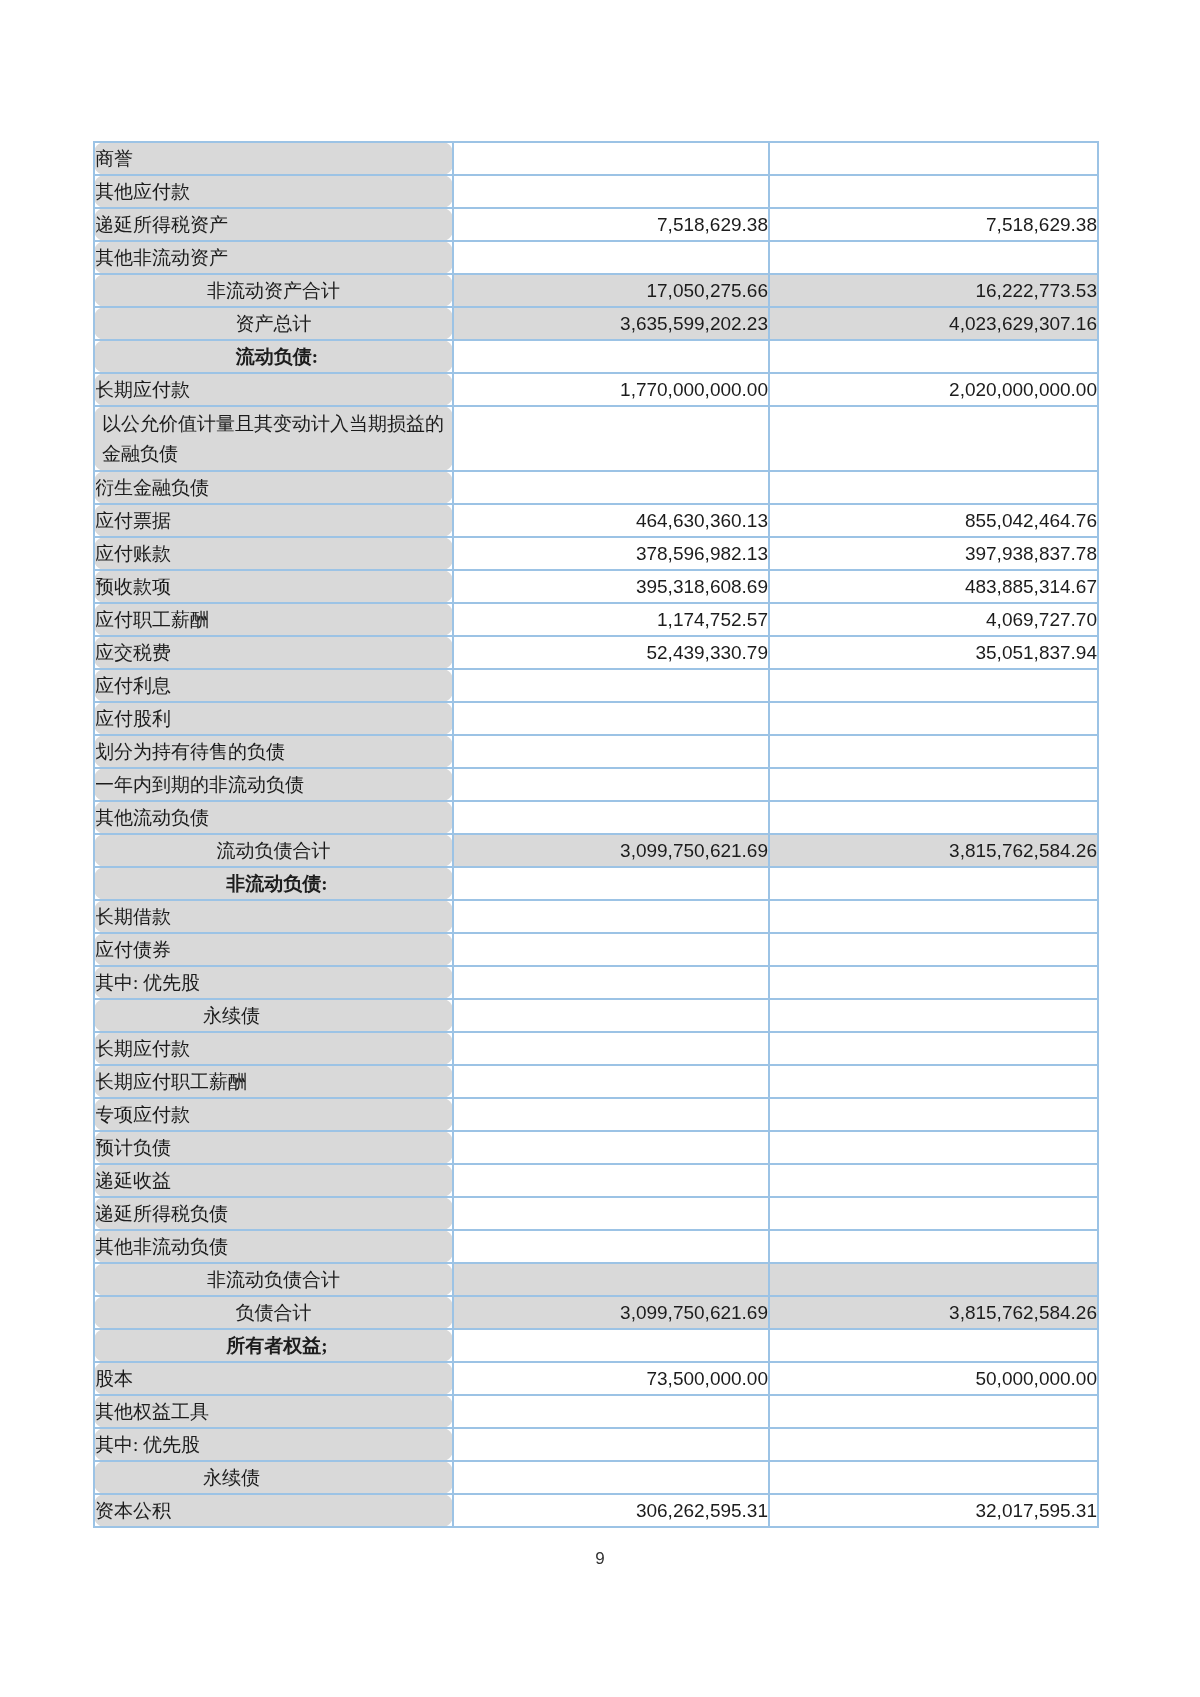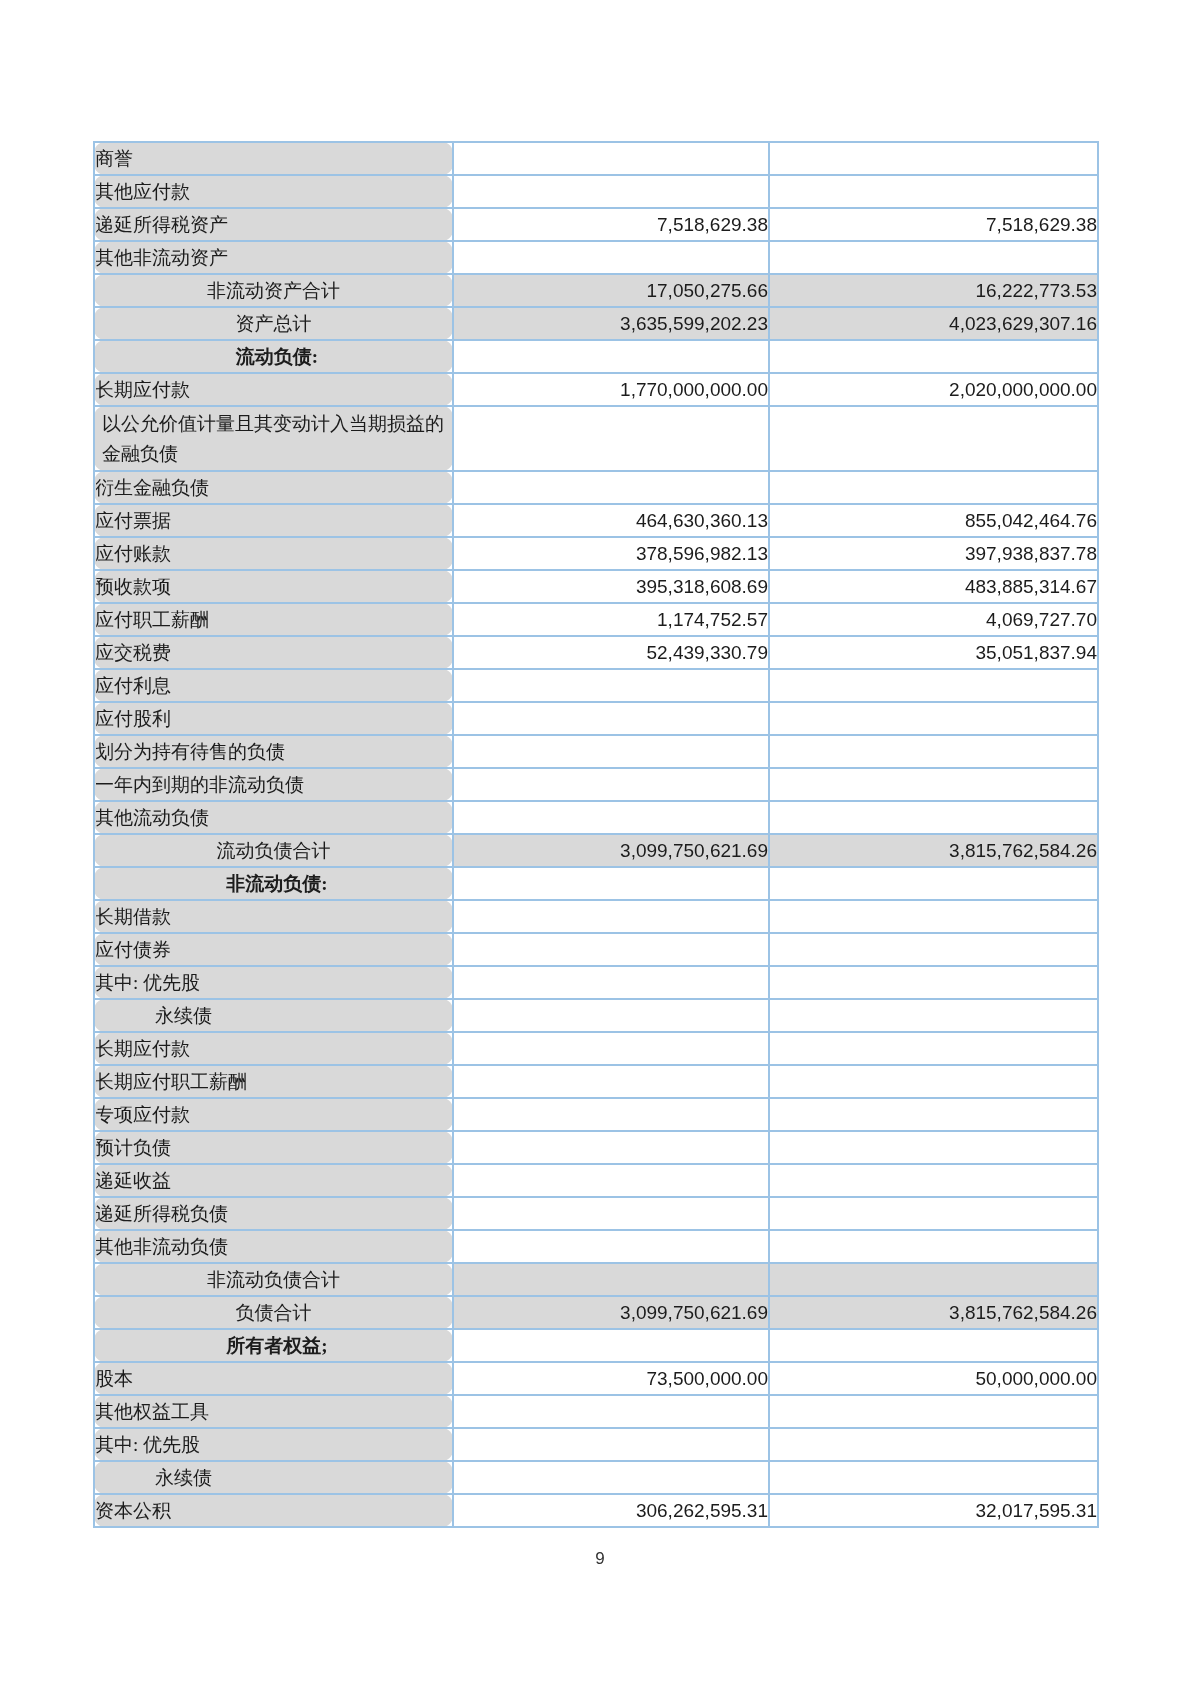--- a/index.html
+++ b/index.html
@@ -37,21 +37,21 @@
   .cell-val {
     background:#ffffff;
     text-align:right;
     padding-right:11px;
     font-family:"Liberation Sans","DejaVu Sans",sans-serif;
     letter-spacing:0px;
   }
   tr.section .cell-label { padding-left:7px; font-weight:bold;text-align:center; }
   tr.wrap td { height:65px; }
   tr.wrap .cell-label { padding-left:7px; line-height:30px; padding-right:4px; }
-  tr.item2 .cell-label { padding-left:60px; }
+  tr.item2 .cell-label { padding-left:108px; }
   tr.subtotal .cell-label {
     padding-left:0; text-align:center; font-weight:normal;
   }
   tr.subtotal .cell-val { background:#d9d9d9; }
   tr.subtotal td { background:#d9d9d9; }
 
   .page-number {
     position:absolute; top:1549px; left:0; width:1200px;
     text-align:center;
     font-size:17px; color:#333333;

